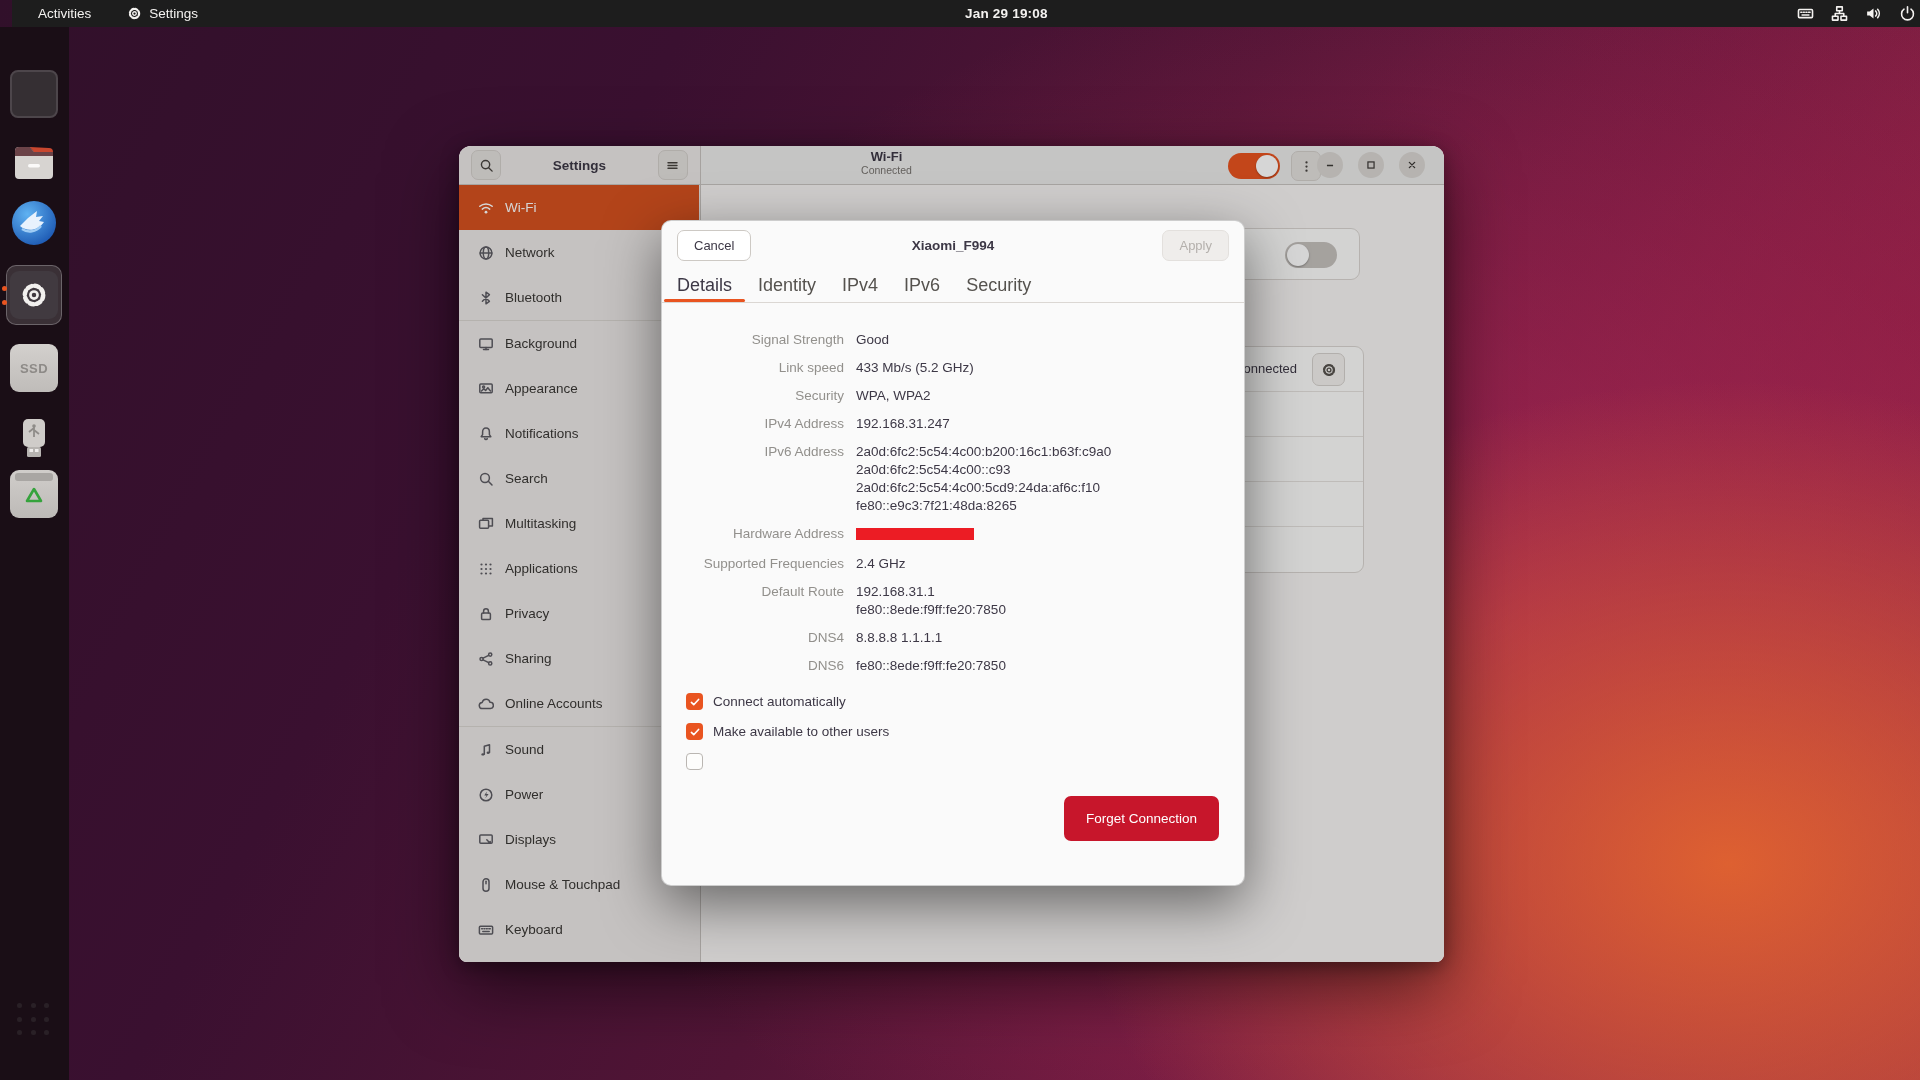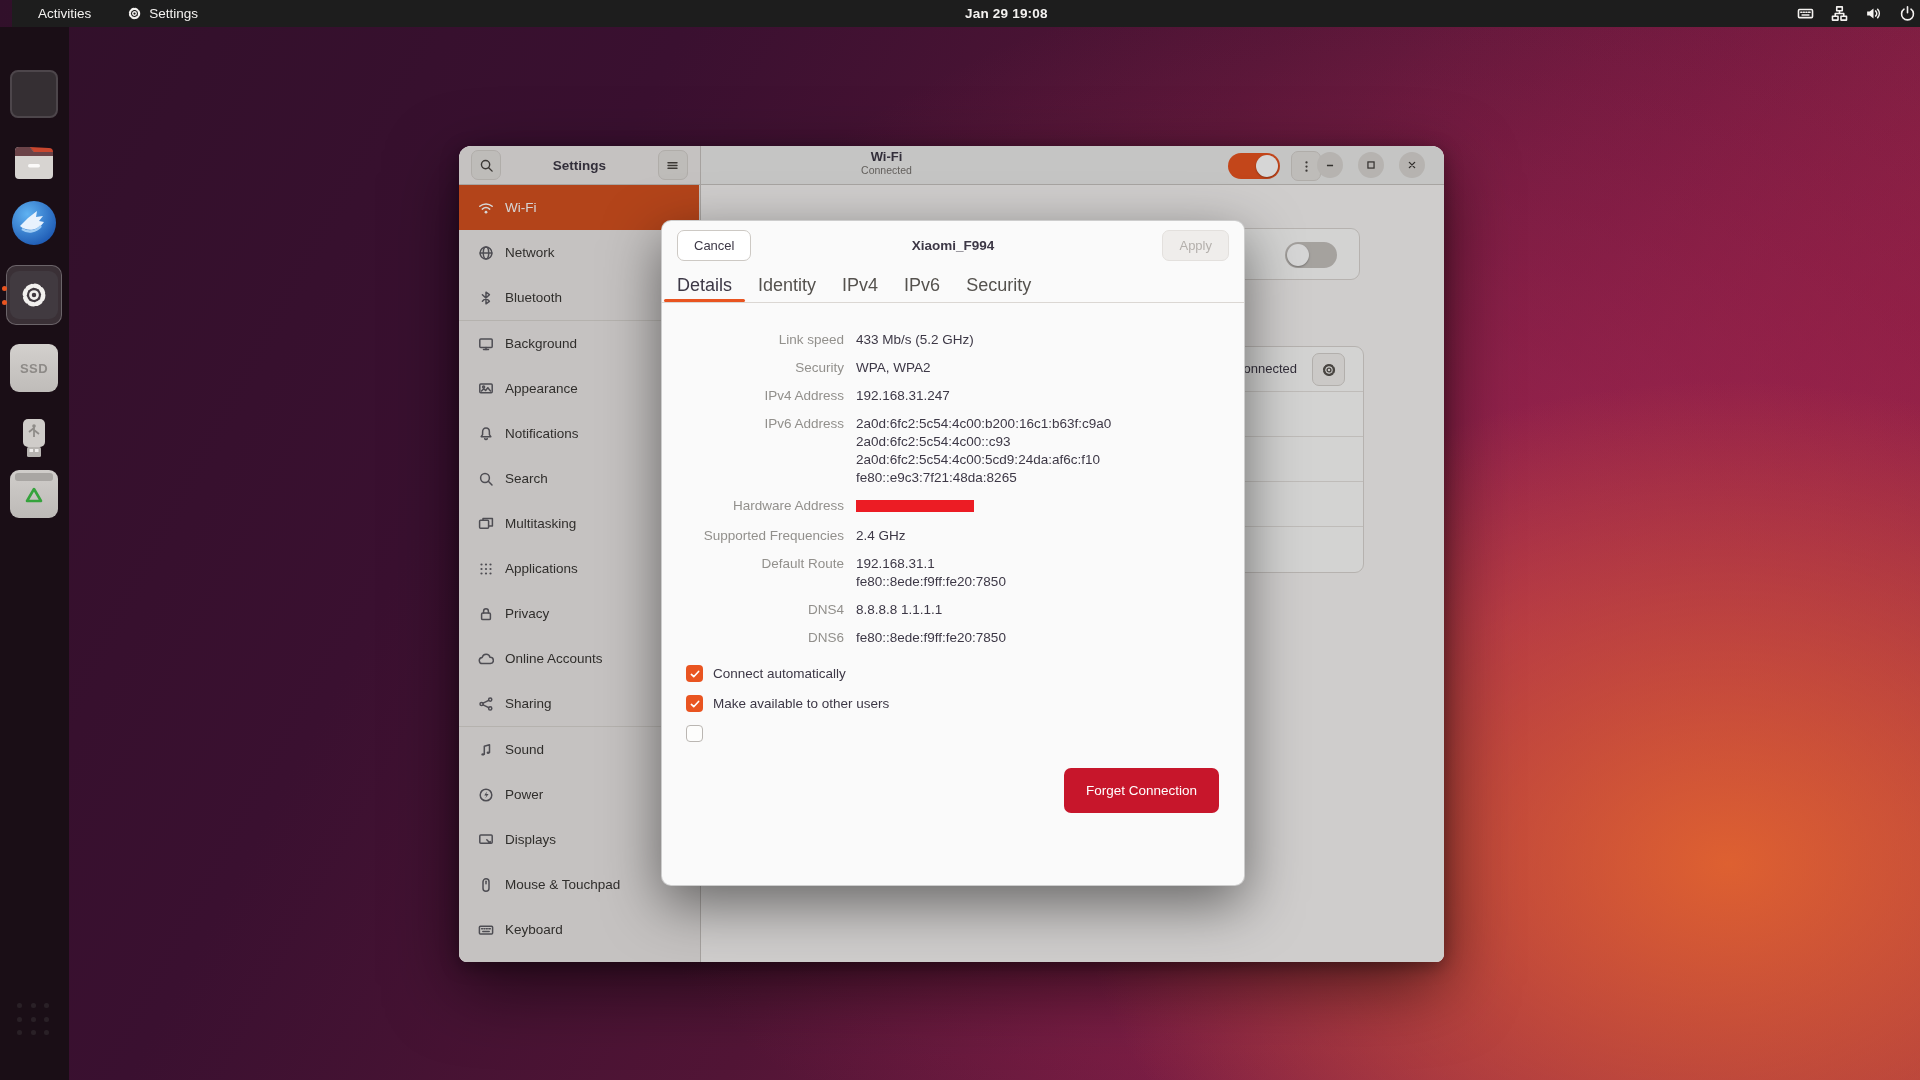--- a/index.html
+++ b/index.html
@@ -382,35 +382,35 @@
               <svg viewBox="0 0 16 16" fill="none" stroke="currentColor" stroke-width="1.5" stroke-linecap="round" stroke-linejoin="round">
                 <rect x="3.6" y="7" width="8.8" height="6.6" rx="1.2"></rect>
                 <path d="M5.6 7V5.2a2.4 2.4 0 0 1 4.8 0V7"></path>
               </svg>
             </span>
             <span>Privacy</span>
           </div>
           <div class="sb-row">
             <span class="sb-icon">
               <svg viewBox="0 0 16 16" fill="none" stroke="currentColor" stroke-width="1.5" stroke-linecap="round" stroke-linejoin="round">
-                <path d="M4.6 12.6a3.1 3.1 0 0 1-.4-6.2A4 4 0 0 1 12 6.3a2.9 2.9 0 0 1 .4 6.3z"></path>
-              </svg>
-            </span>
-            <span>Online Accounts</span>
-          </div>
-          <div class="sb-row">
-            <span class="sb-icon">
-              <svg viewBox="0 0 16 16" fill="none" stroke="currentColor" stroke-width="1.5" stroke-linecap="round" stroke-linejoin="round">
                 <circle cx="3.6" cy="8" r="1.6"></circle>
                 <circle cx="12.2" cy="3.6" r="1.6"></circle>
                 <circle cx="12.2" cy="12.4" r="1.6"></circle>
                 <path d="M5.1 7.2l5.6-2.9M5.1 8.8l5.6 2.9"></path>
               </svg>
             </span>
             <span>Sharing</span>
+          </div>
+          <div class="sb-row">
+            <span class="sb-icon">
+              <svg viewBox="0 0 16 16" fill="none" stroke="currentColor" stroke-width="1.5" stroke-linecap="round" stroke-linejoin="round">
+                <path d="M4.6 12.6a3.1 3.1 0 0 1-.4-6.2A4 4 0 0 1 12 6.3a2.9 2.9 0 0 1 .4 6.3z"></path>
+              </svg>
+            </span>
+            <span>Online Accounts</span>
           </div>
           <div class="sb-sep"></div>
           <div class="sb-row">
             <span class="sb-icon">
               <svg viewBox="0 0 16 16" fill="none" stroke="currentColor" stroke-width="1.5" stroke-linecap="round" stroke-linejoin="round">
                 <path d="M6.3 12.3V4.3l5.2-1.5v7.8"></path>
                 <ellipse cx="4.9" cy="12.4" rx="1.5" ry="1.2" fill="currentColor" stroke="none"></ellipse>
                 <ellipse cx="10.1" cy="10.7" rx="1.5" ry="1.2" fill="currentColor" stroke="none"></ellipse>
               </svg>
             </span>
@@ -528,20 +528,26 @@
     <div class="dlg-tabs" id="dlg-tabs">
         <div class="tab active">Details</div>
         <div class="tab">Identity</div>
         <div class="tab">IPv4</div>
         <div class="tab">IPv6</div>
         <div class="tab">Security</div>
       </div>
     <div class="dlg-body">
       <div id="detail-rows">
           <div class="d-row">
+            <div class="d-label">Signal Strength</div>
+            <div class="d-val">
+              <div>Good</div>
+            </div>
+          </div>
+          <div class="d-row">
             <div class="d-label">Link speed</div>
             <div class="d-val">
               <div>433 Mb/s (5.2 GHz)</div>
             </div>
           </div>
           <div class="d-row">
             <div class="d-label">Security</div>
             <div class="d-val">
               <div>WPA, WPA2</div>
             </div>

